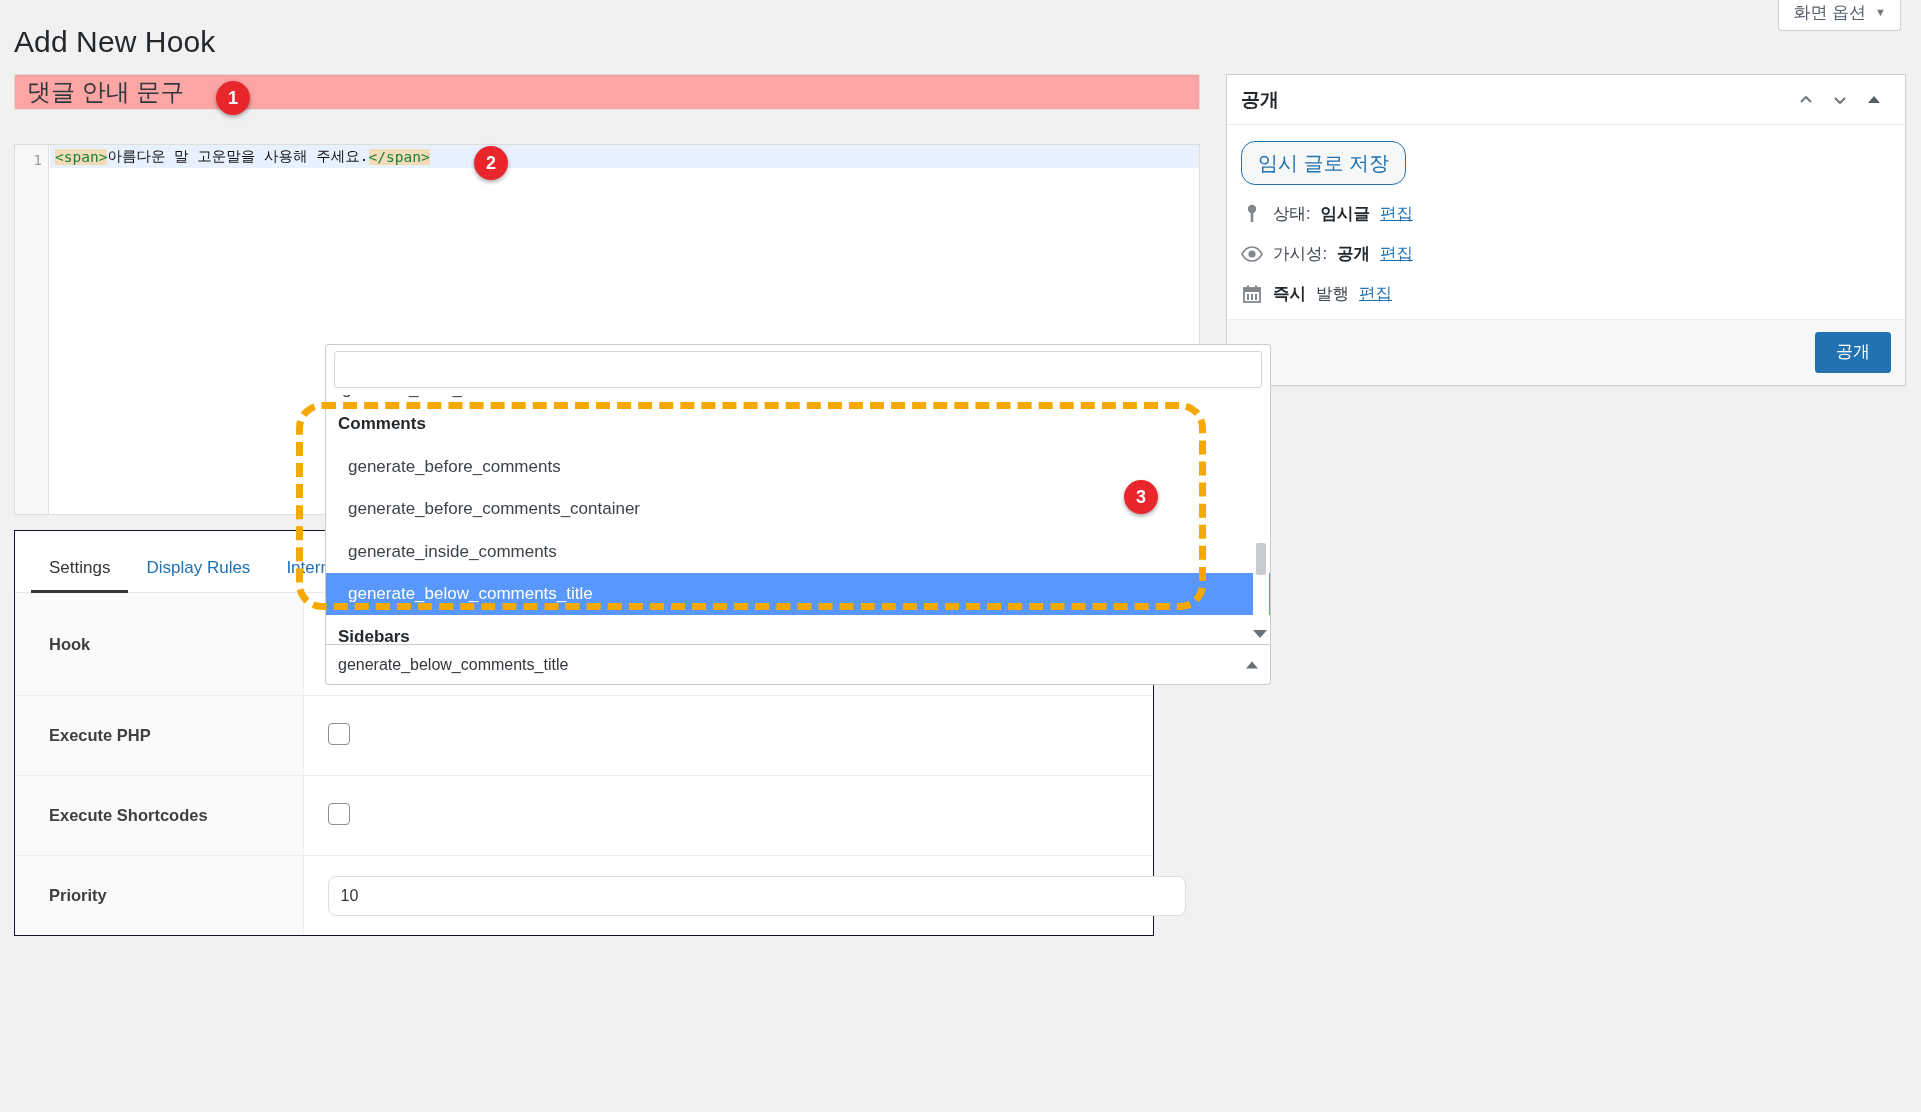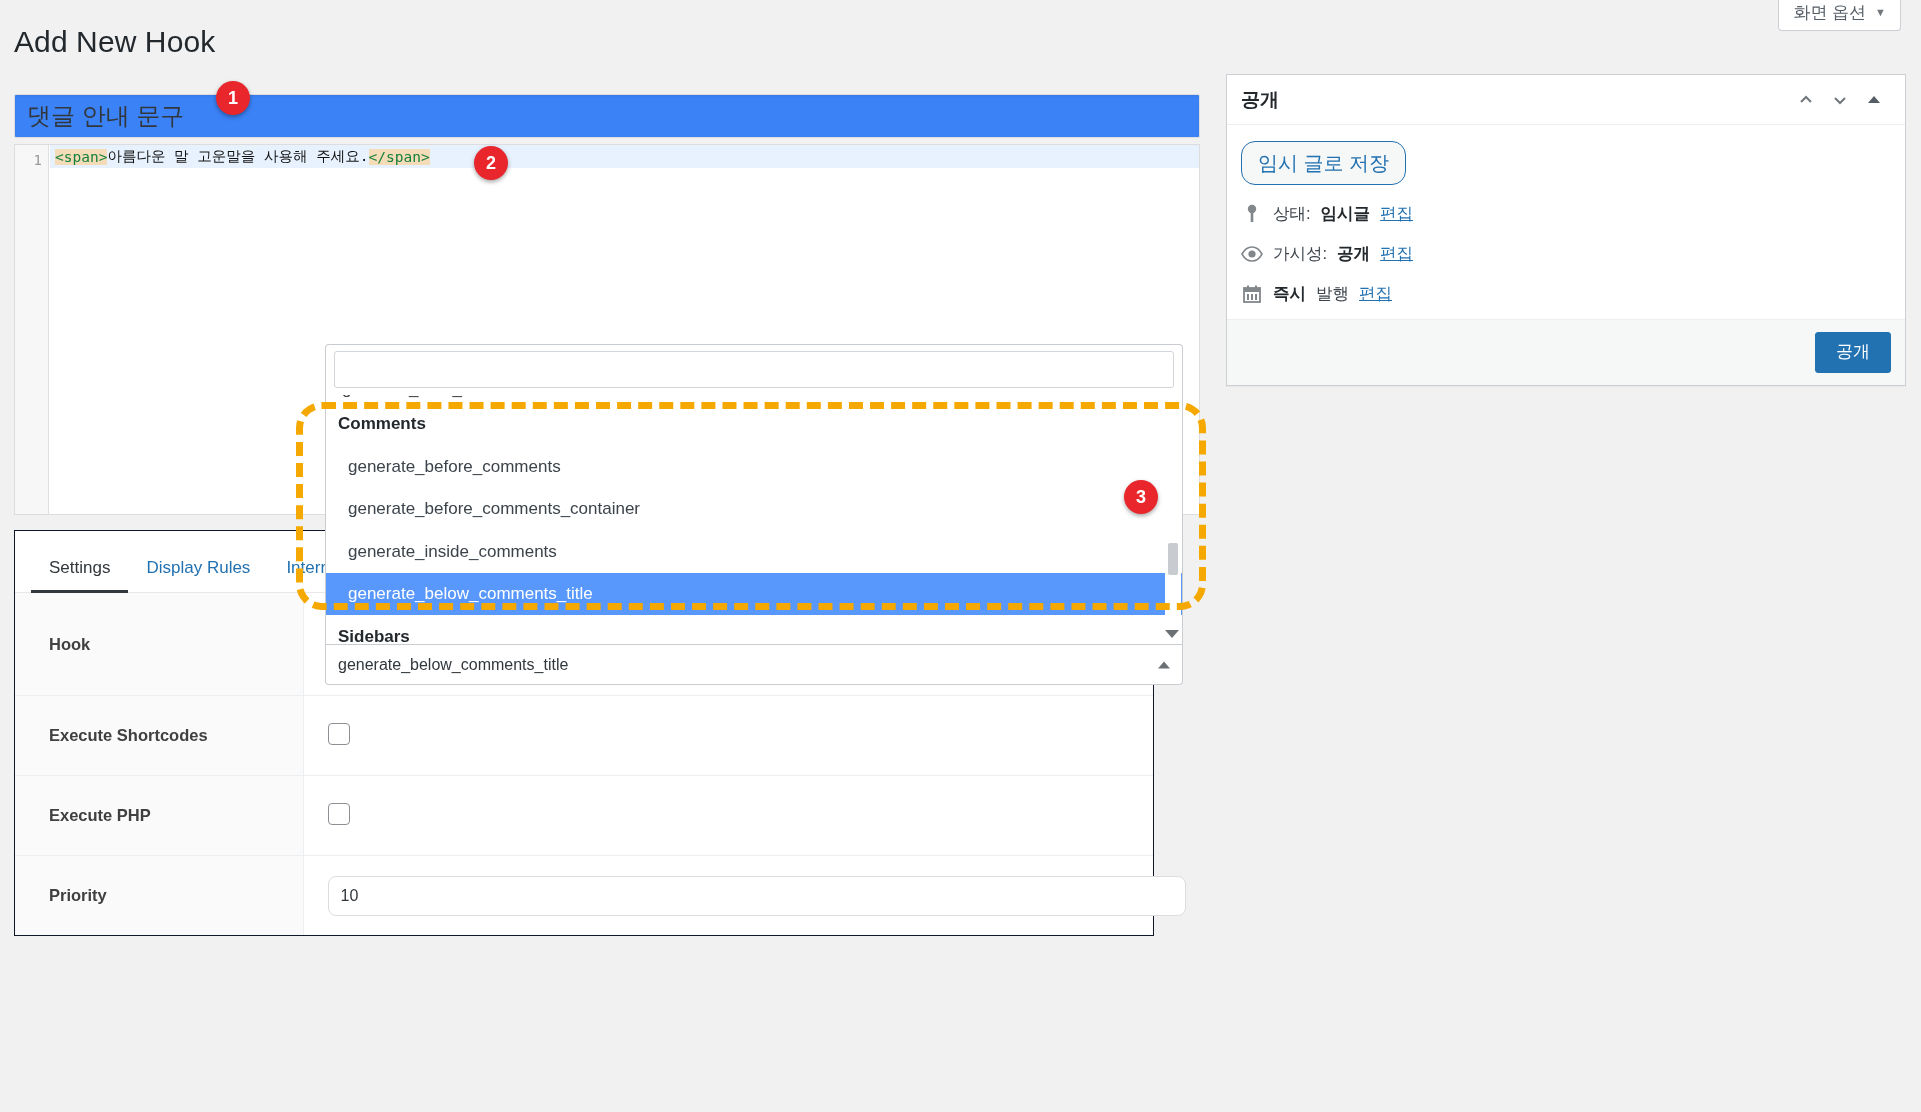--- a/index.html
+++ b/index.html
@@ -53,27 +53,26 @@
   .main-col {
     position: absolute;
     left: 14px;
     top: 74px;
     width: 1186px;
   }
 
   .title-input-wrap {
     position: relative;
     width: 1186px;
-    height: 44px;
-    background: #3b82f6;
+    height: 36px;
+    background: #fca5a5;
     border: 1px solid #ddd;
     box-shadow: inset 0 1px 2px rgba(0,0,0,.07);
     border-radius: 2px;
     box-sizing: border-box;
-    margin-top: 20px;
   }
   .title-input {
     position: absolute;
     left: 0; top: 0;
     width: 100%;
     height: 100%;
     border: none;
     outline: none;
     background: transparent;
     font-size: 24px;
@@ -219,21 +218,21 @@
     background: #fff;
     box-sizing: border-box;
     display: inline-block;
   }
 
   
   .hook-select-overlay {
     position: absolute;
     left: 325px;
     top: 344px;
-    width: 858px;
+    width: 946px;
     z-index: 30;
   }
   .hook-search-box {
     width: 100%;
     height: 51px;
     background: #fff;
     border: 1px solid #c9ccd1;
     border-bottom: none;
     border-radius: 4px 4px 0 0;
     box-sizing: border-box;
@@ -507,27 +506,27 @@
       <div class="tab">Internal Note</div>
     </div>
 
     <table class="settings-table">
       <tbody>
           <tr class="row-hook">
         <th>Hook</th>
         <td>&nbsp;</td>
       </tr>
       <tr>
-        <th>Execute Shortcodes</th>
+        <th>Execute PHP</th>
         <td>
           <span class="checkbox-box"></span>
         </td>
       </tr>
       <tr>
-        <th>Execute PHP</th>
+        <th>Execute Shortcodes</th>
         <td>
           <span class="checkbox-box"></span>
         </td>
       </tr>
       <tr>
         <th>Priority</th>
         <td>
           <input class="text-input" type="text" value="10" style="">
         </td>
       </tr>

